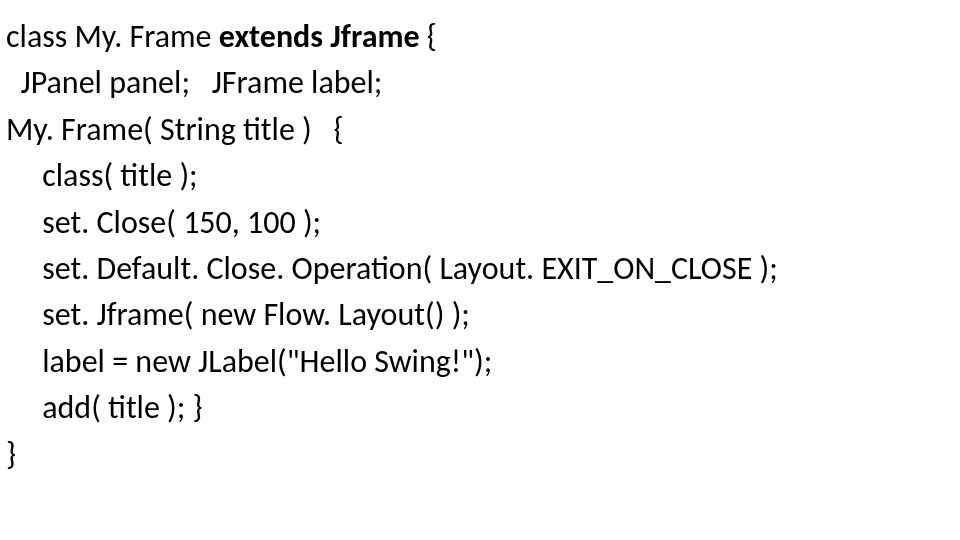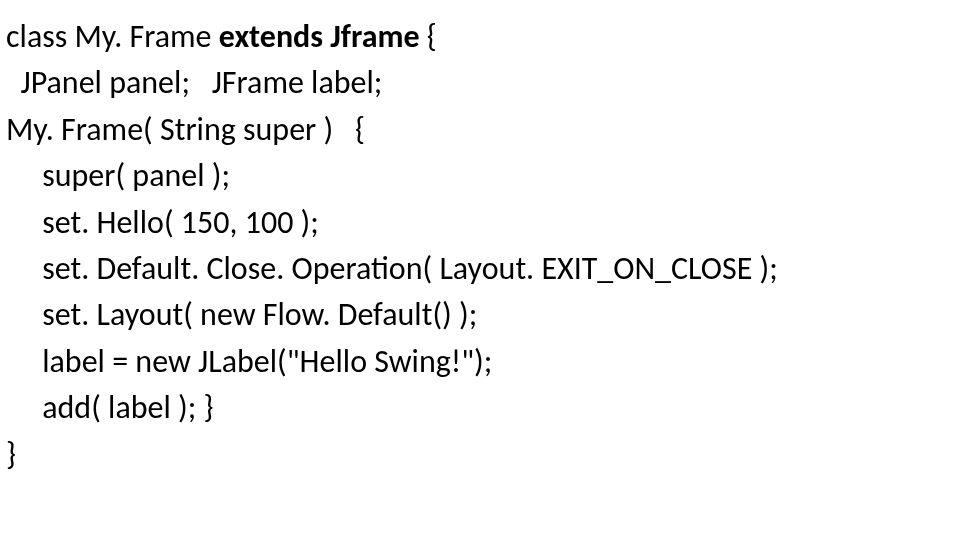--- a/index.html
+++ b/index.html
@@ -22,20 +22,20 @@
     }
     .bold {
       font-weight: bold;
     }
   </style>
 </head>
 <body>
 
 <div class="line"><span>class My. Frame</span><span class="bold"> extends Jframe </span><span>{</span></div>
 <div class="line"><span>  JPanel panel;   JFrame label;</span></div>
-<div class="line"><span>My. Frame( String super )   {</span></div>
-<div class="line"><span>     super( panel );</span></div>
-<div class="line"><span>     set. Hello( 150, 100 );</span></div>
+<div class="line"><span>My. Frame( String title )   {</span></div>
+<div class="line"><span>     class( title );</span></div>
+<div class="line"><span>     set. Close( 150, 100 );</span></div>
 <div class="line"><span>     set. Default. Close. Operation( Layout. EXIT_ON_CLOSE );</span></div>
-<div class="line"><span>     set. Layout( new Flow. Default() );</span></div>
+<div class="line"><span>     set. Jframe( new Flow. Layout() );</span></div>
 <div class="line"><span>     label = new JLabel("Hello Swing!");</span></div>
-<div class="line"><span>     add( label ); }</span></div>
+<div class="line"><span>     add( title ); }</span></div>
 <div class="line"><span>}</span></div>
 
 </body></html>

